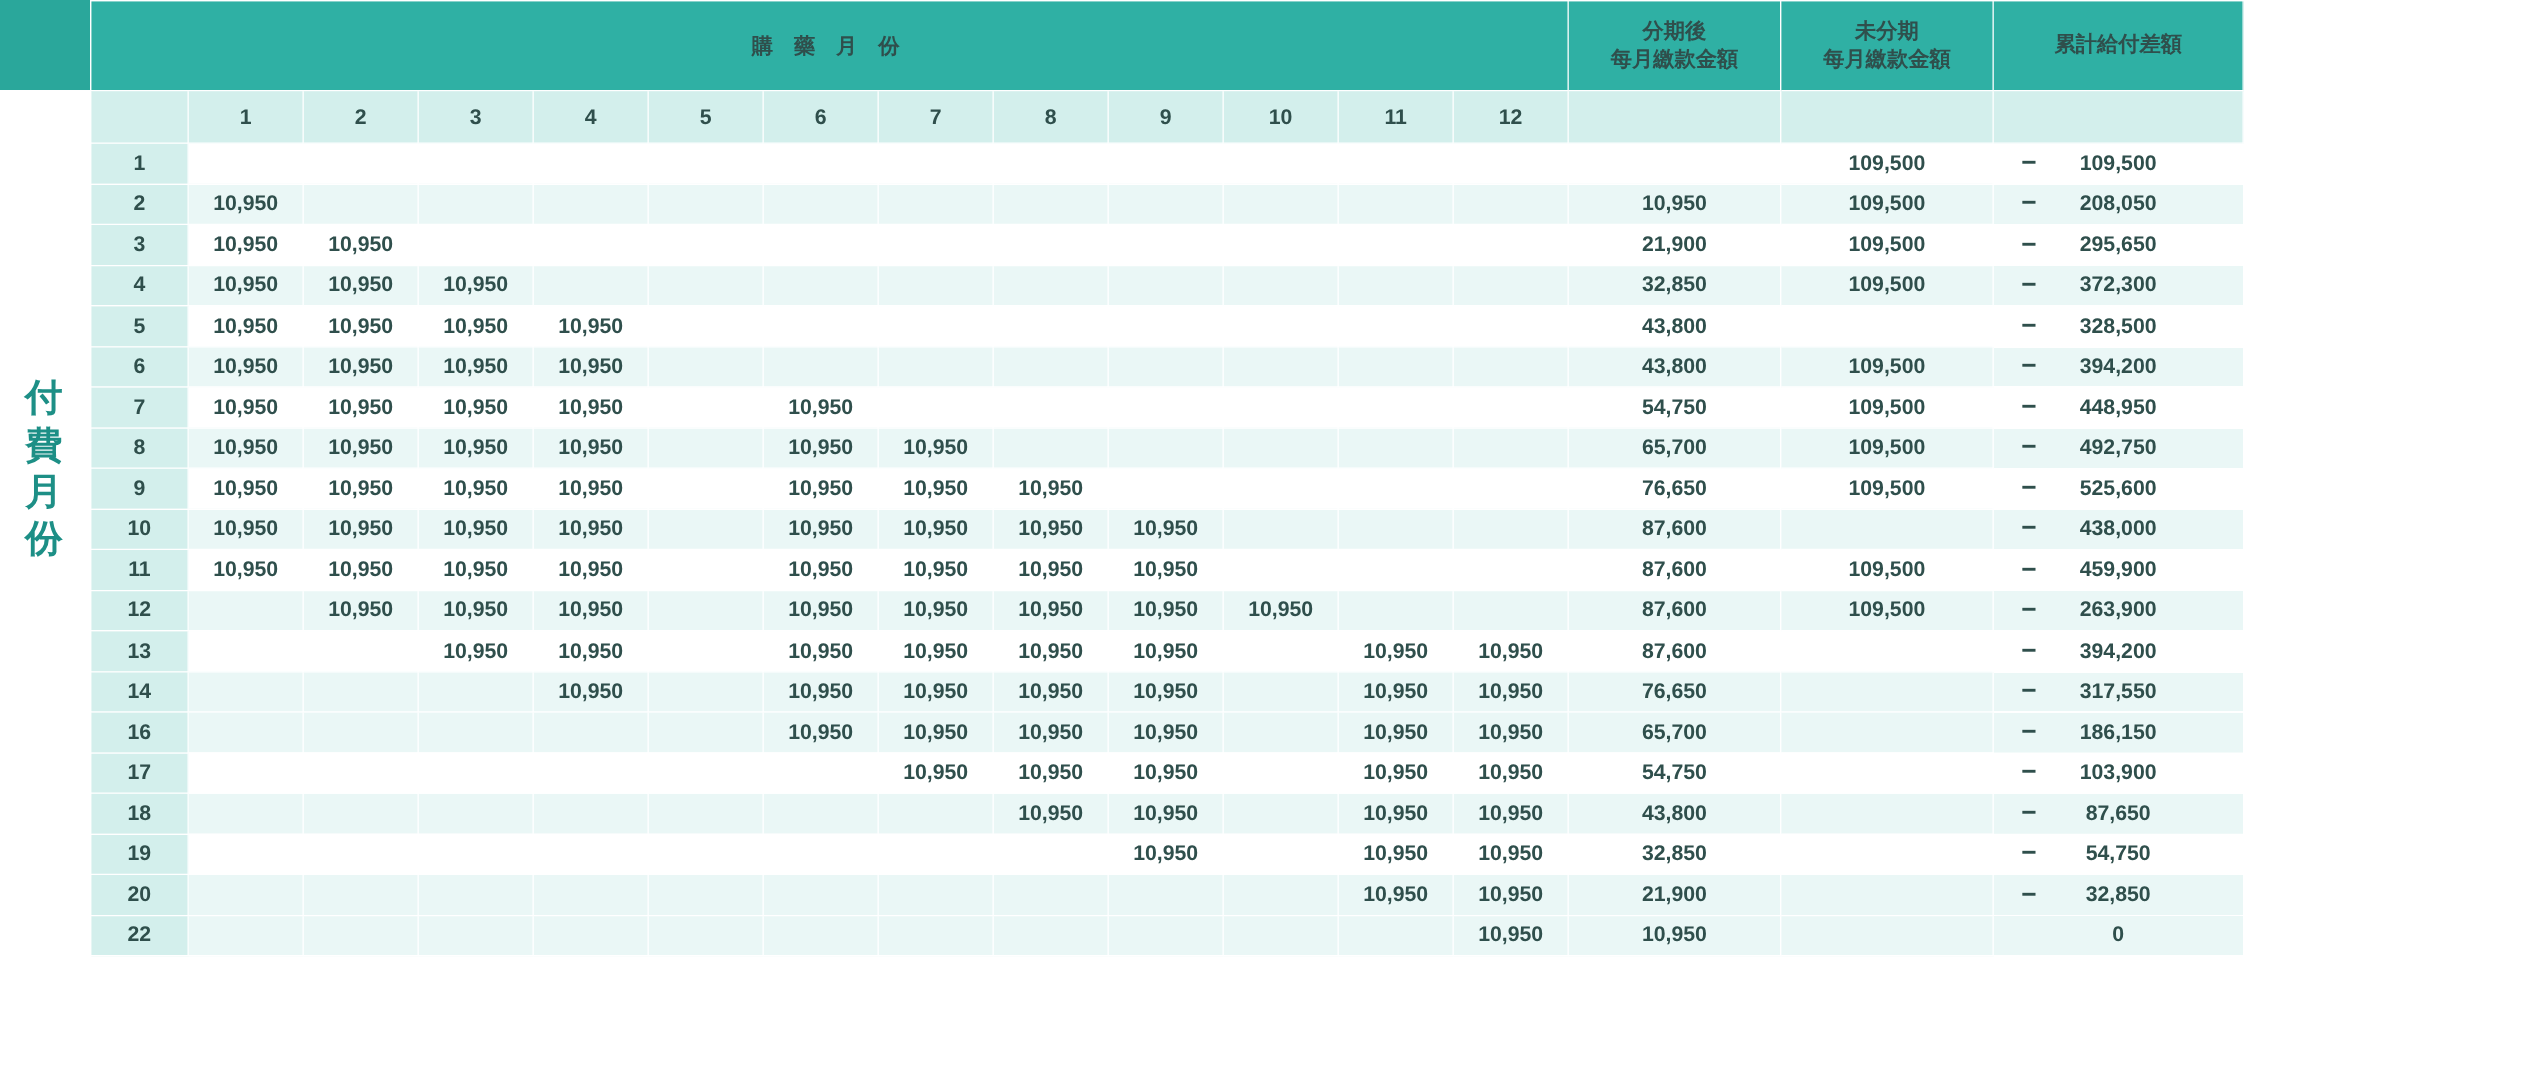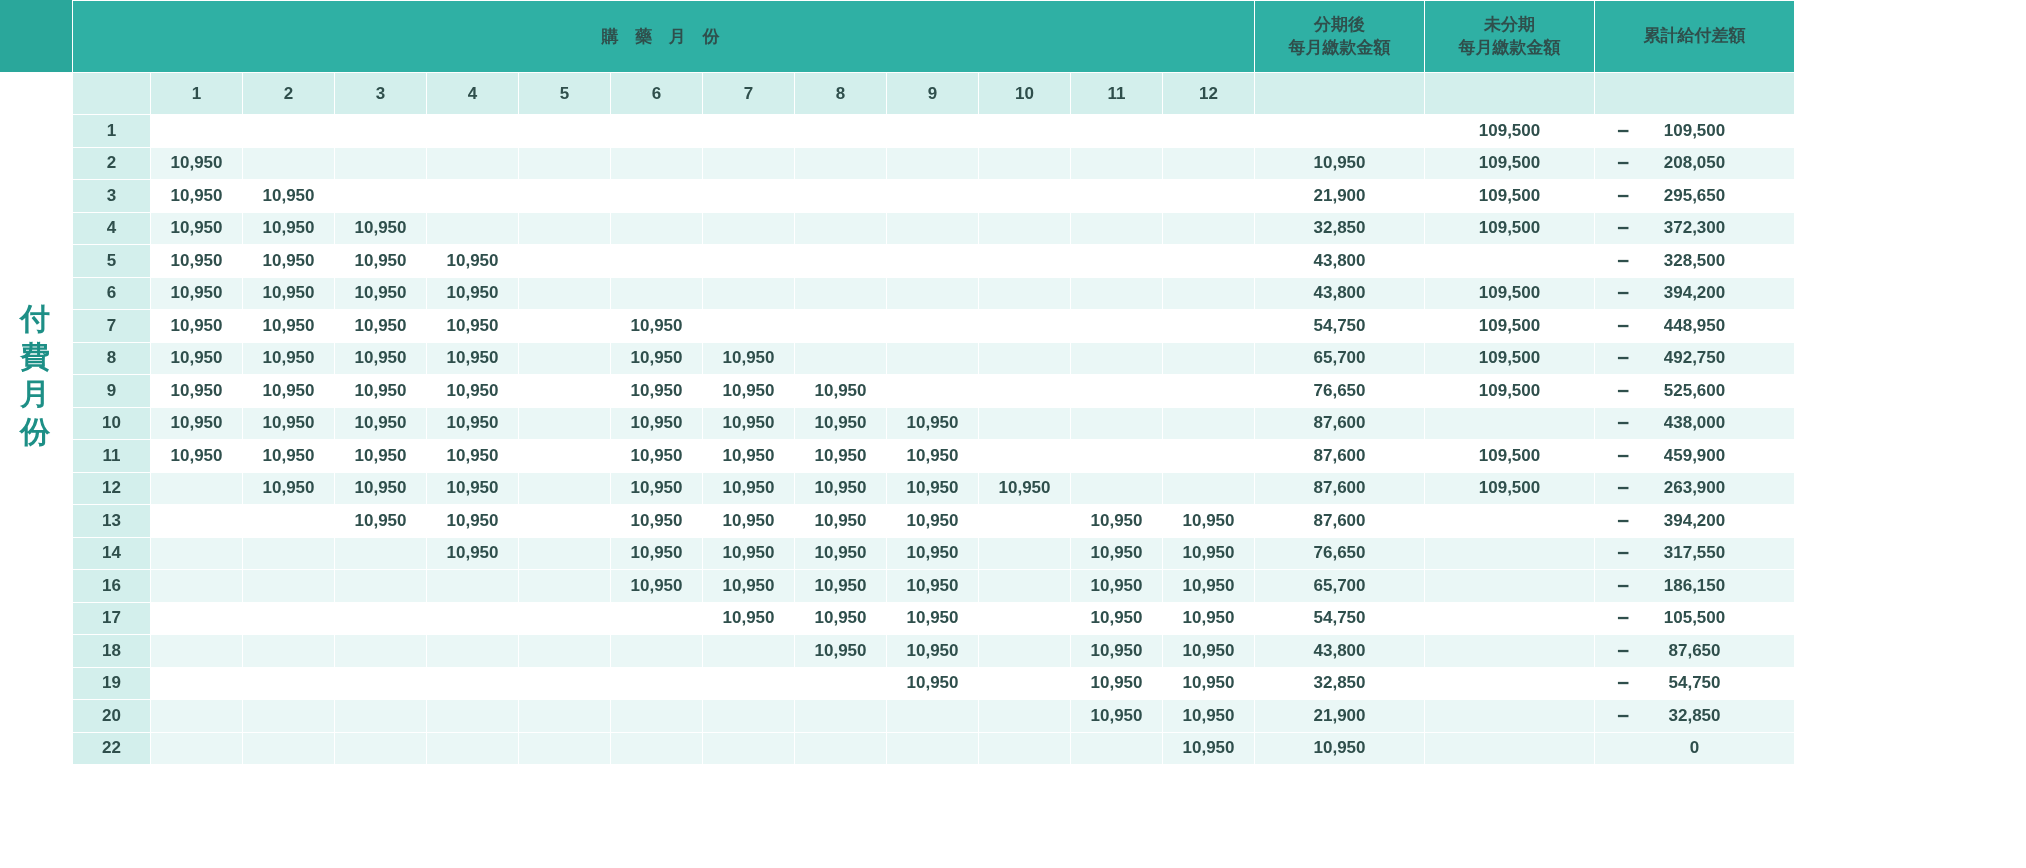--- a/index.html
+++ b/index.html
@@ -491,21 +491,21 @@
           <td class="cell"></td>
           <td class="cell"></td>
           <td class="cell">10,950</td>
           <td class="cell">10,950</td>
           <td class="cell">10,950</td>
           <td class="cell"></td>
           <td class="cell">10,950</td>
           <td class="cell">10,950</td>
           <td class="sum">54,750</td>
           <td class="sum"></td>
-          <td class="diff"><span class="minus">−</span><span>105,500</span></td>
+          <td class="diff"><span class="minus">−</span><span>103,900</span></td>
         </tr>
         <tr class="even">
           <td class="rowhead">18</td>
           <td class="cell"></td>
           <td class="cell"></td>
           <td class="cell"></td>
           <td class="cell"></td>
           <td class="cell"></td>
           <td class="cell"></td>
           <td class="cell"></td>

